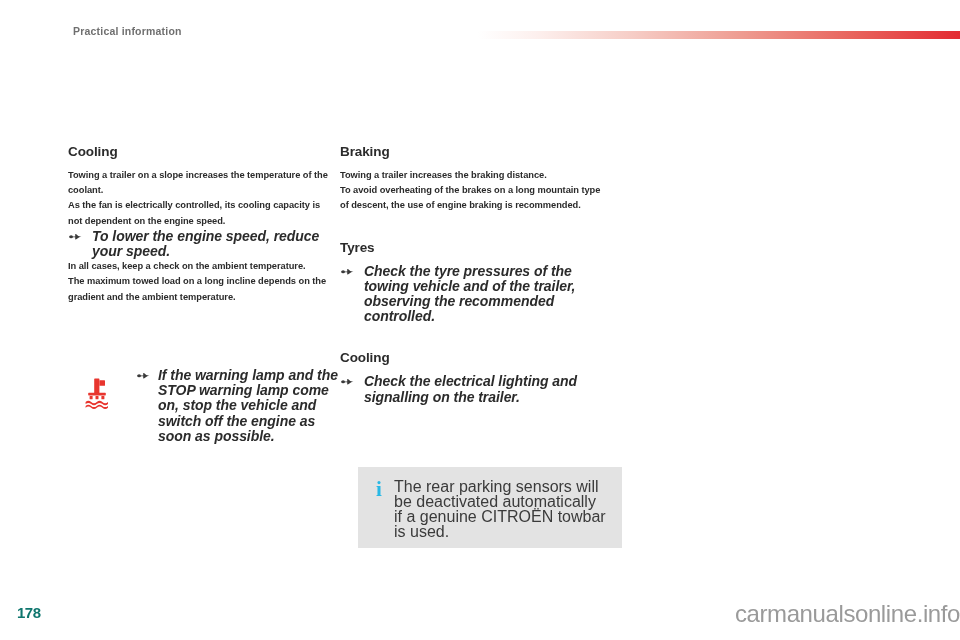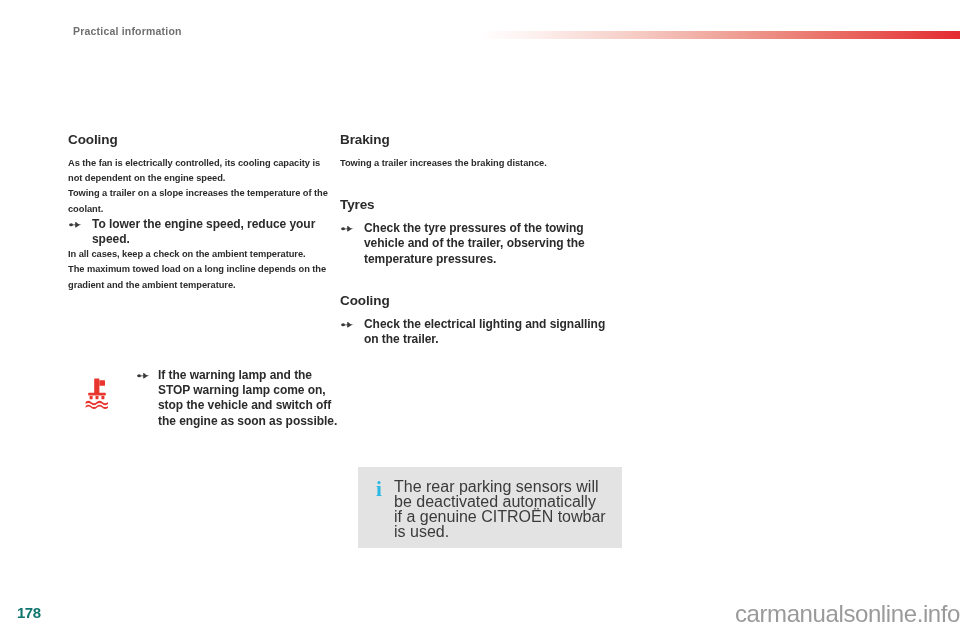--- a/index.html
+++ b/index.html
@@ -51,21 +51,21 @@
   }
   .column {
     position: absolute;
     top: 128px;
     width: 266px;
   }
   #left-column  { left: 68px; }
   #right-column { left: 340px; }
 
   h2.section-heading {
-    margin: 4px 0 9px 0;
+    margin: 16px 0 9px 0;
     font-size: 13.5px;
     font-weight: bold;
     color: #2b2b2b;
     letter-spacing: -0.1px;
   }
   .section-block { margin-bottom: 26px; }
   .section-block:last-child { margin-bottom: 0; }
 
   p.body-text {
     margin: 0;
@@ -74,25 +74,26 @@
     line-height: 15.2px;
     color: #2b2b2b;
     letter-spacing: -0.05px;
   }
 
   
   .bullet-item {
     position: relative;
     padding-left: 24px;
     margin-top: 0;
-    font-size: 12px;
+    font-size: 14px;
     font-weight: bold;
     line-height: 15.2px;
     color: #2b2b2b;
     letter-spacing: -0.05px;
+    font-style: italic;
   }
   .bullet-icon {
     position: absolute;
     left: 1px;
     top: 3px;
     width: 15px;
     height: 9px;
     color: #3a3a3a;
   }
   .bullet-icon svg { display: block; }
@@ -185,23 +186,23 @@
   <div id="header-rule"></div>
 </div>
 
 <div id="content">
 
   <div id="left-column" class="column">
 
     <div class="section-block">
       <h2 class="section-heading">Cooling</h2>
 
+      <p class="body-text">Towing a trailer on a slope increases the temperature of the coolant.</p>
+
       <p class="body-text">As the fan is electrically controlled, its cooling capacity is not dependent on the engine speed.</p>
-
-      <p class="body-text">Towing a trailer on a slope increases the temperature of the coolant.</p>
 
       <div class="bullet-item">
         <span class="bullet-icon">
           <svg viewBox="0 0 15 9" width="15" height="9" aria-hidden="true">
             <path d="M0.5 4.4 L6.2 4.4 L6.2 2.0 C7.0 2.0 7.6 2.5 8.4 3.2 C9.6 4.2 10.9 4.6 12.4 4.6 C10.9 4.9 9.6 5.4 8.4 6.4 C7.6 7.0 7.0 7.5 6.2 7.5 L6.2 5.3 L0.5 5.3 Z" fill="currentColor"></path>
             <ellipse cx="2.1" cy="4.85" rx="1.9" ry="1.5" fill="currentColor"></ellipse>
           </svg>
         </span>
         <span>To lower the engine speed, reduce your speed.</span>
       </div>
@@ -239,32 +240,33 @@
         <span>If the warning lamp and the STOP warning lamp come on, stop the vehicle and switch off the engine as soon as possible.</span>
       </div>
     </div>
   </div>
 
   <div id="right-column" class="column">
 
     <div class="section-block">
       <h2 class="section-heading">Braking</h2>
       <p class="body-text">Towing a trailer increases the braking distance.</p>
+      <p class="body-text">To avoid overheating of the brakes on a long mountain type of descent, the use of engine braking is recommended.</p>
     </div>
 
     <div class="section-block">
       <h2 class="section-heading">Tyres</h2>
       <div class="bullet-item">
         <span class="bullet-icon">
           <svg viewBox="0 0 15 9" width="15" height="9" aria-hidden="true">
             <path d="M0.5 4.4 L6.2 4.4 L6.2 2.0 C7.0 2.0 7.6 2.5 8.4 3.2 C9.6 4.2 10.9 4.6 12.4 4.6 C10.9 4.9 9.6 5.4 8.4 6.4 C7.6 7.0 7.0 7.5 6.2 7.5 L6.2 5.3 L0.5 5.3 Z" fill="currentColor"></path>
             <ellipse cx="2.1" cy="4.85" rx="1.9" ry="1.5" fill="currentColor"></ellipse>
           </svg>
         </span>
-        <span>Check the tyre pressures of the towing vehicle and of the trailer, observing the temperature pressures.</span>
+        <span>Check the tyre pressures of the towing vehicle and of the trailer, observing the recommended controlled.</span>
       </div>
     </div>
 
     <div class="section-block">
       <h2 class="section-heading">Cooling</h2>
       <div class="bullet-item">
         <span class="bullet-icon">
           <svg viewBox="0 0 15 9" width="15" height="9" aria-hidden="true">
             <path d="M0.5 4.4 L6.2 4.4 L6.2 2.0 C7.0 2.0 7.6 2.5 8.4 3.2 C9.6 4.2 10.9 4.6 12.4 4.6 C10.9 4.9 9.6 5.4 8.4 6.4 C7.6 7.0 7.0 7.5 6.2 7.5 L6.2 5.3 L0.5 5.3 Z" fill="currentColor"></path>
             <ellipse cx="2.1" cy="4.85" rx="1.9" ry="1.5" fill="currentColor"></ellipse>

